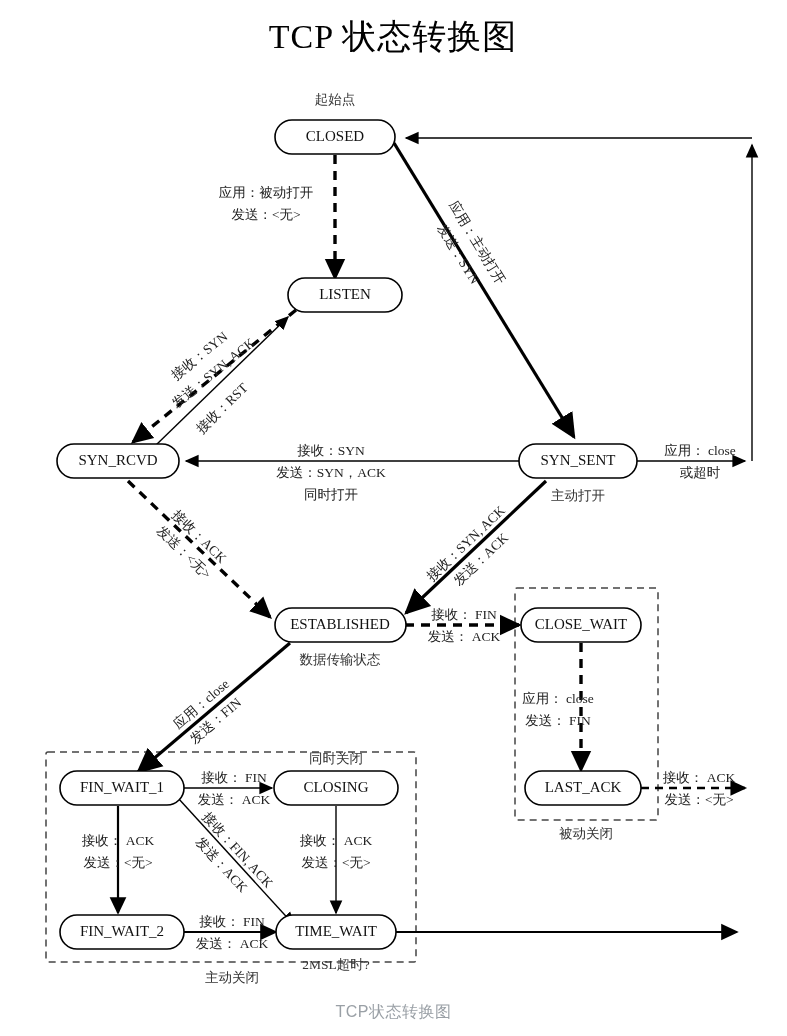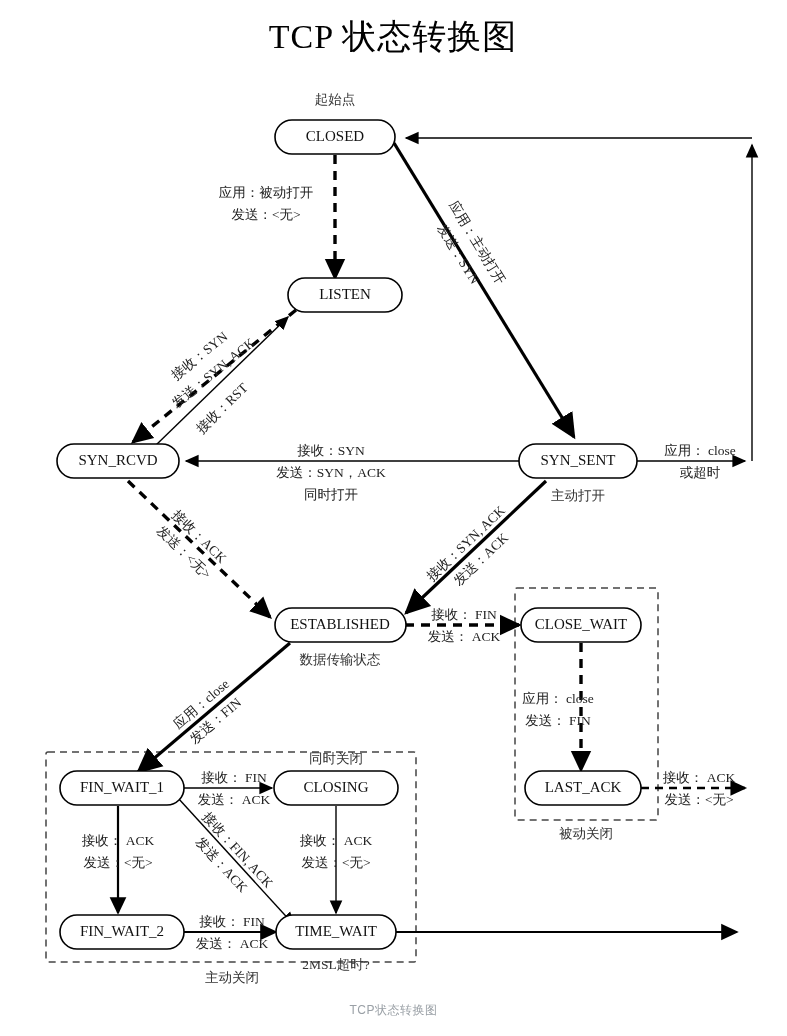--- a/index.html
+++ b/index.html
@@ -96,21 +96,21 @@
     stroke-width: 1.5;
     stroke-dasharray: 7 5;
   }
   .caption {
     position: absolute;
     left: 0;
     right: 0;
     top: 1002px;
     text-align: center;
     font-family: "Liberation Sans", "DejaVu Sans", sans-serif;
-    font-size: 12px;
+    font-size: 16px;
     color: #9aa0a6;
     letter-spacing: 0.5px;
   }
 </style>
 </head>
 <body>
 
 <div id="diagram-root">
   <svg id="tcp-svg" viewBox="0 0 787 1036" xmlns="http://www.w3.org/2000/svg">
     <defs>

